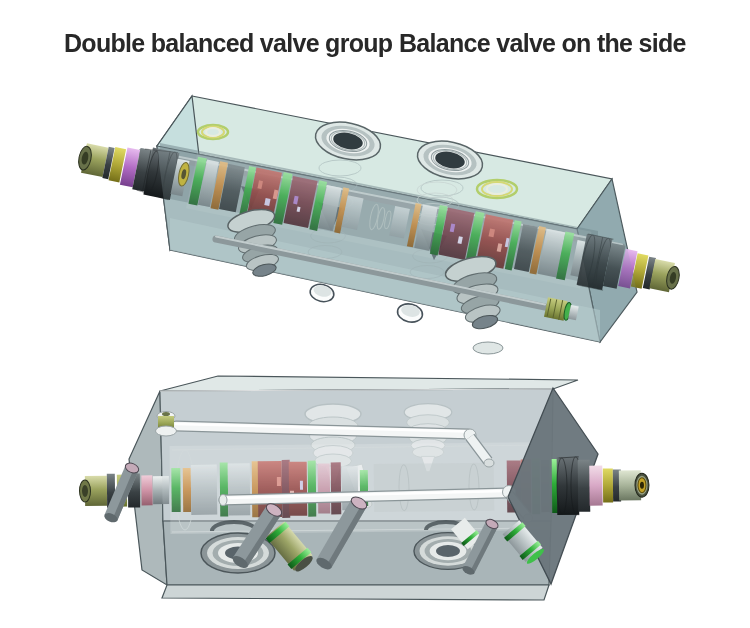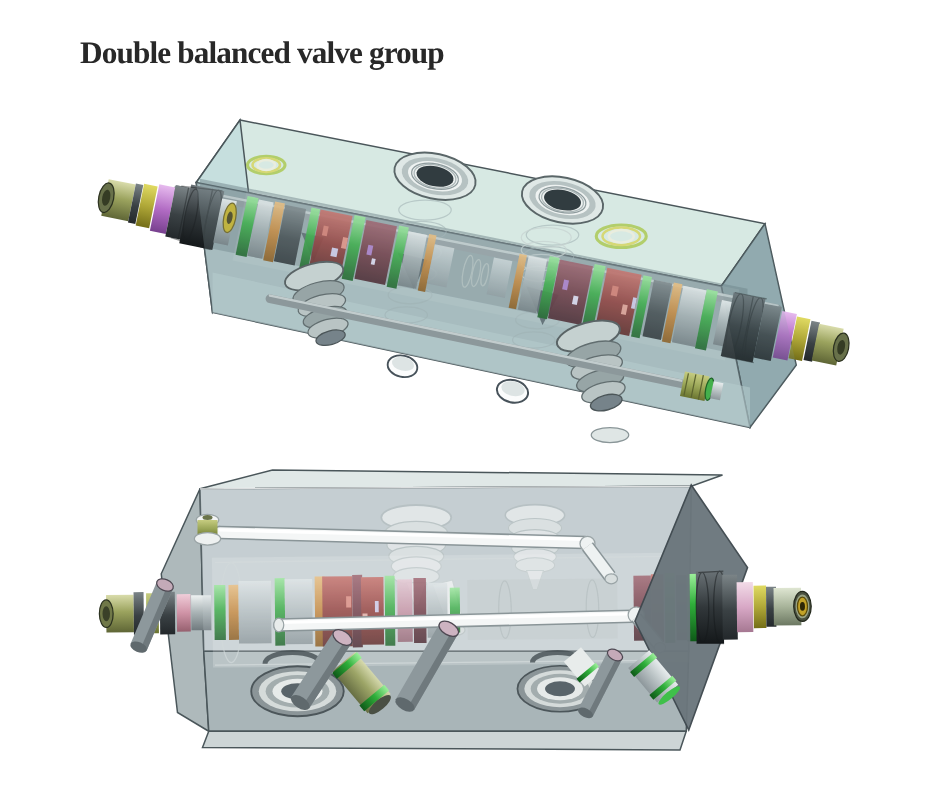--- a/index.html
+++ b/index.html
@@ -1,28 +1,29 @@
 <!DOCTYPE html>
 <html><head>
 <meta charset="utf-8">
 <style>
   html,body{margin:0;padding:0;background:#ffffff;}
   .stage{position:relative;width:750px;height:628px;background:#ffffff;overflow:hidden;
-         font-family:Liberation Serif, serif;}
+         font-family:Liberation Sans, sans-serif;}
   .caption{position:absolute;top:29px;font-weight:bold;font-size:25px;letter-spacing:-0.7px;
            color:#282828;white-space:nowrap;}
   .caption-left{left:64px;}
   .caption-right{left:399px;}
   svg{position:absolute;left:0;top:0;}
 </style>
 </head>
 <body>
 
 <div class="stage">
   <div class="caption caption-left">Double balanced valve group</div>
+  <div class="caption caption-right">Balance valve on the side</div>
 
   <svg width="750" height="628" viewBox="0 0 750 628">
     <defs>
       <rect id="r" x="-0.5" y="-1" width="1" height="2"></rect>
       <linearGradient id="gMetal" x1="0" y1="0" x2="0" y2="1">
         <stop offset="0" stop-color="#eef2f2"></stop>
           <stop offset=".5" stop-color="#a8b2b4"></stop>
           <stop offset="1" stop-color="#707a7e"></stop>
       </linearGradient>
       <linearGradient id="gGhost" x1="0" y1="0" x2="0" y2="1">

